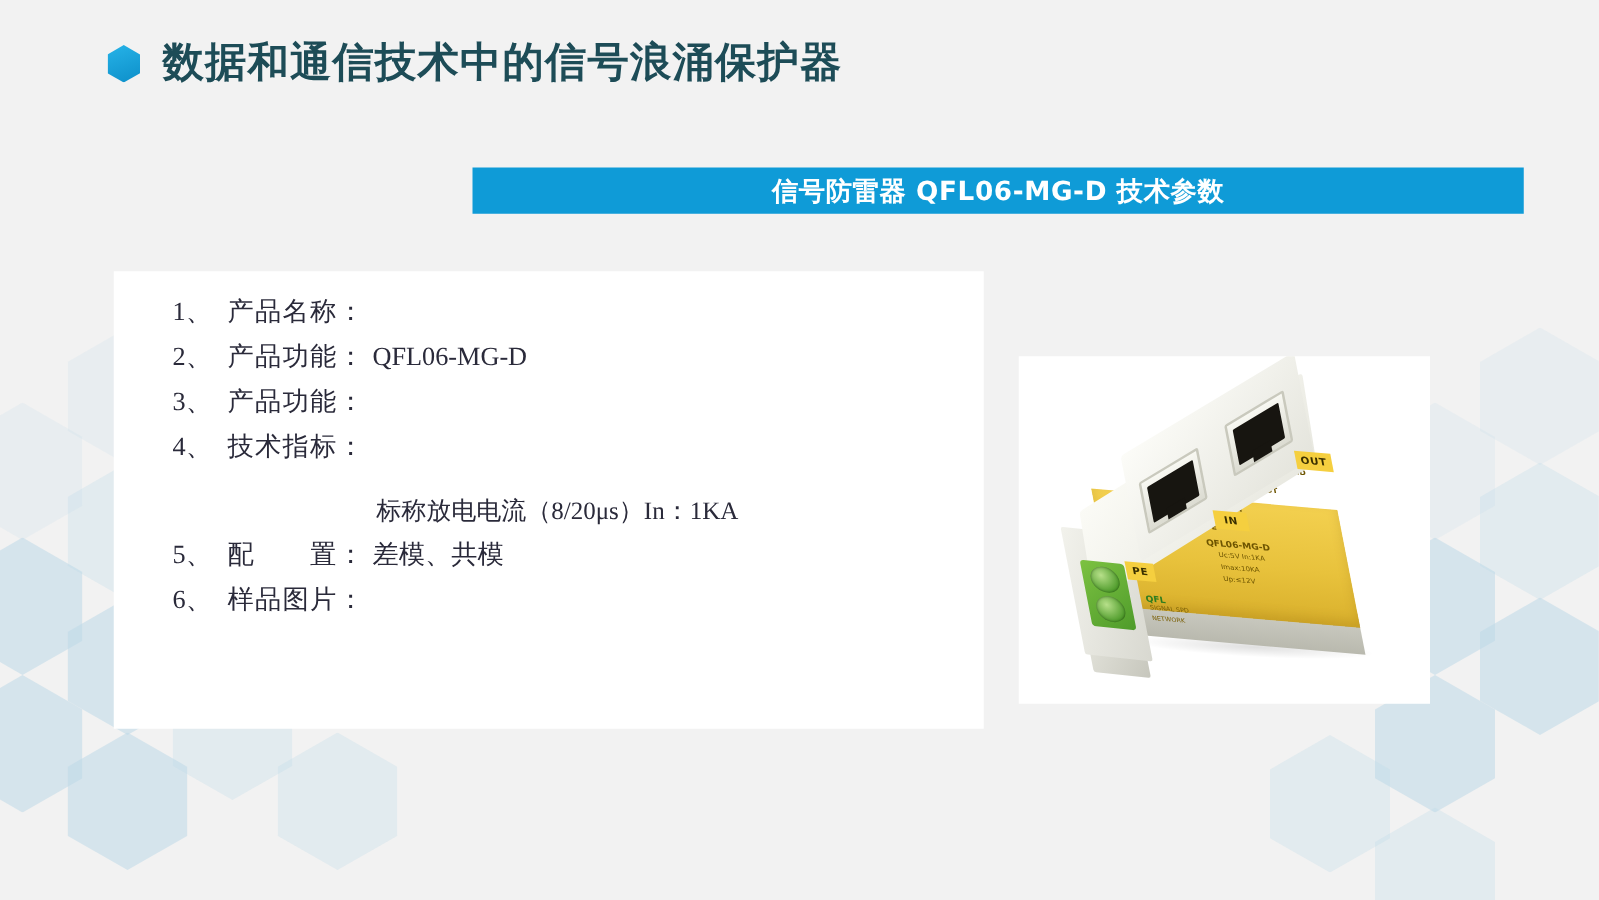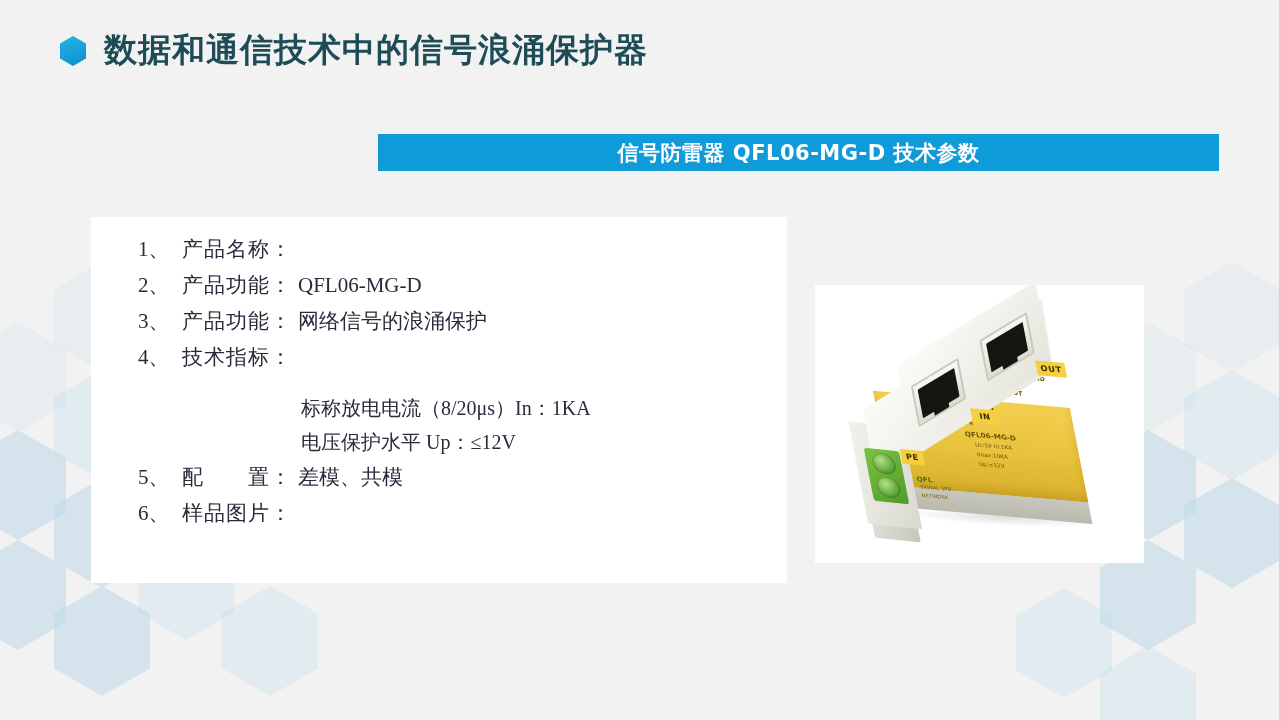--- a/index.html
+++ b/index.html
@@ -34,21 +34,21 @@
   .hex.faint { opacity: .18; }
 
   
   .page-header {
     position: absolute;
     left: 0; top: 0;
     width: 1279px;
     height: 100px;
     display: flex;
     align-items: center;
-    padding-left: 60px;
+    padding-left: 86px;
     box-sizing: border-box;
   }
   .hex-bullet {
     width: 26px;
     height: 30px;
     background: linear-gradient(160deg, #26b3e8 0%, #0d8fc9 100%);
     clip-path: polygon(50% 0%, 100% 25%, 100% 75%, 50% 100%, 0% 75%, 0% 25%);
     flex: none;
     margin-right: 18px;
     margin-top: 2px;
@@ -378,32 +378,30 @@
 
     <li class="spec-row">
       <span class="spec-num">2、</span>
       <span class="spec-label">产品功能：</span>
       <span class="spec-value">QFL06-MG-D</span>
     </li>
 
     <li class="spec-row">
       <span class="spec-num">3、</span>
       <span class="spec-label">产品功能：</span>
-      <span class="spec-value">网络信号的浪涌保护</span>
     </li>
 
     <li class="spec-row">
       <span class="spec-num">4、</span>
       <span class="spec-label">技术指标：</span>
     </li>
 
     <li class="spec-gap"></li>
 
     <li class="spec-sub">标称放电电流（8/20μs）In：1KA</li>
-    <li class="spec-sub">电压保护水平 Up：≤12V</li>
 
     <li class="spec-row">
       <span class="spec-num">5、</span>
       <span class="spec-label wide">配　　置：</span>
       <span class="spec-value">差模、共模</span>
     </li>
 
     <li class="spec-row">
       <span class="spec-num">6、</span>
       <span class="spec-label">样品图片：</span>

